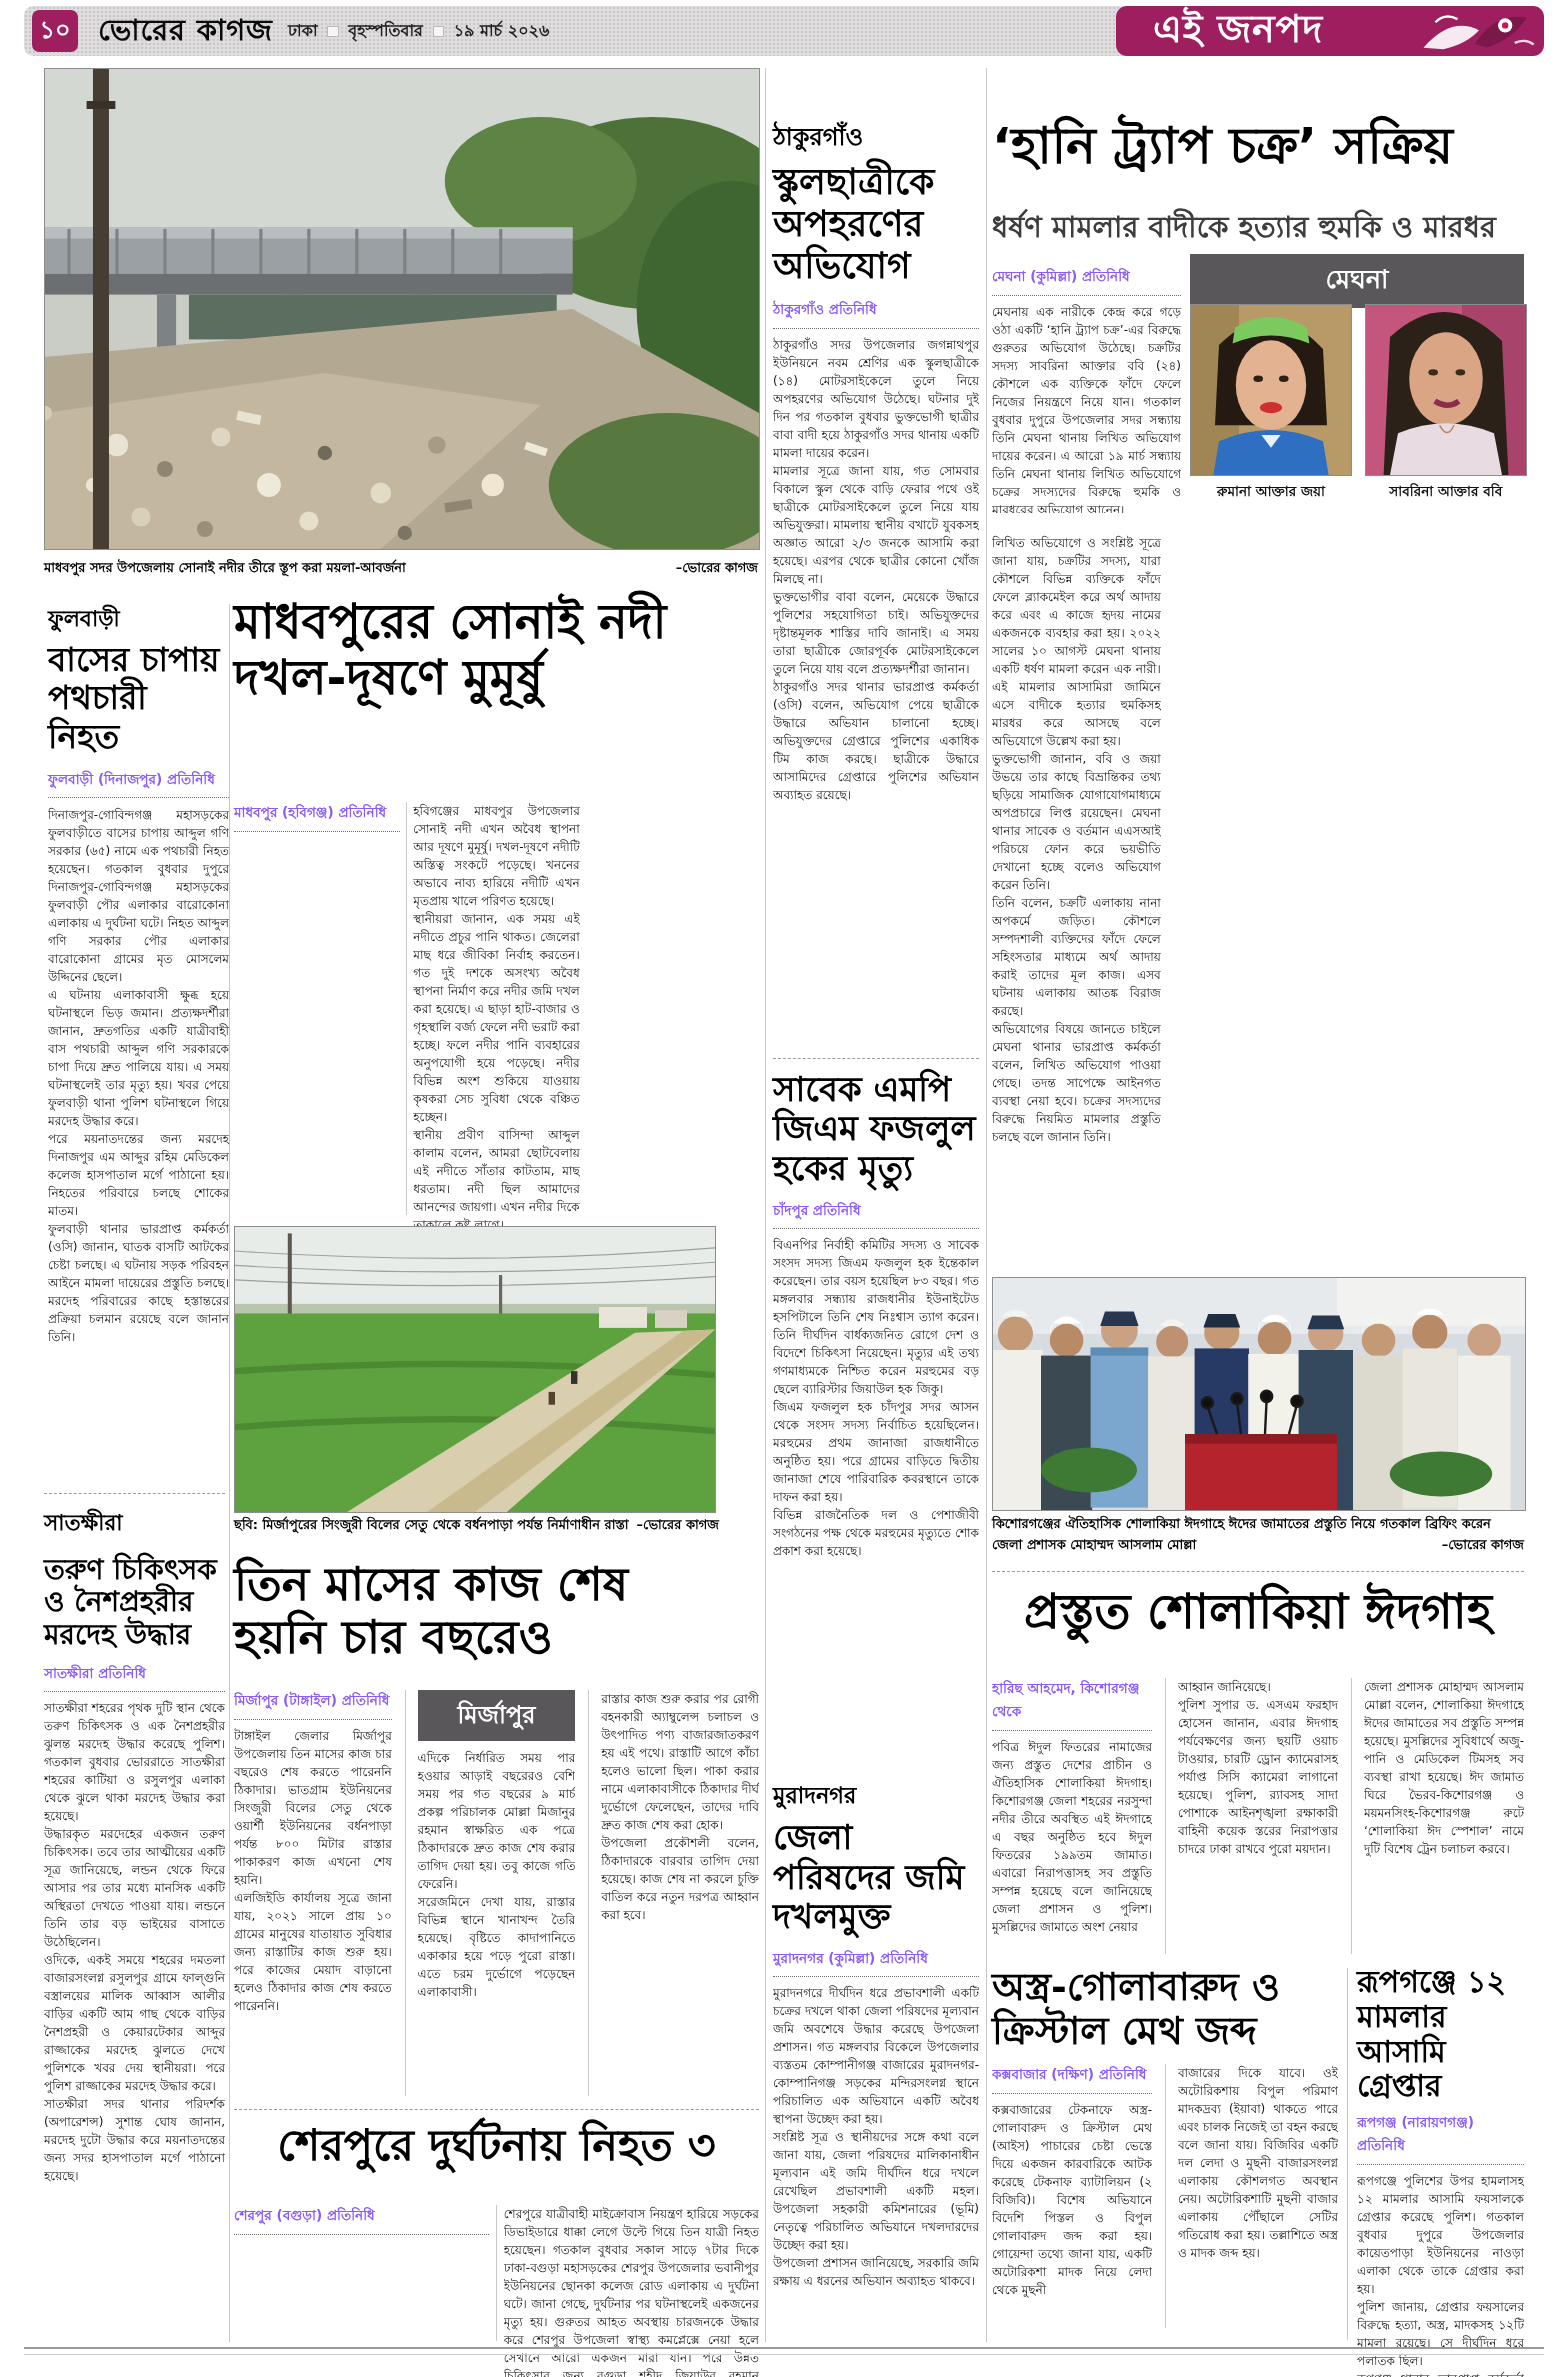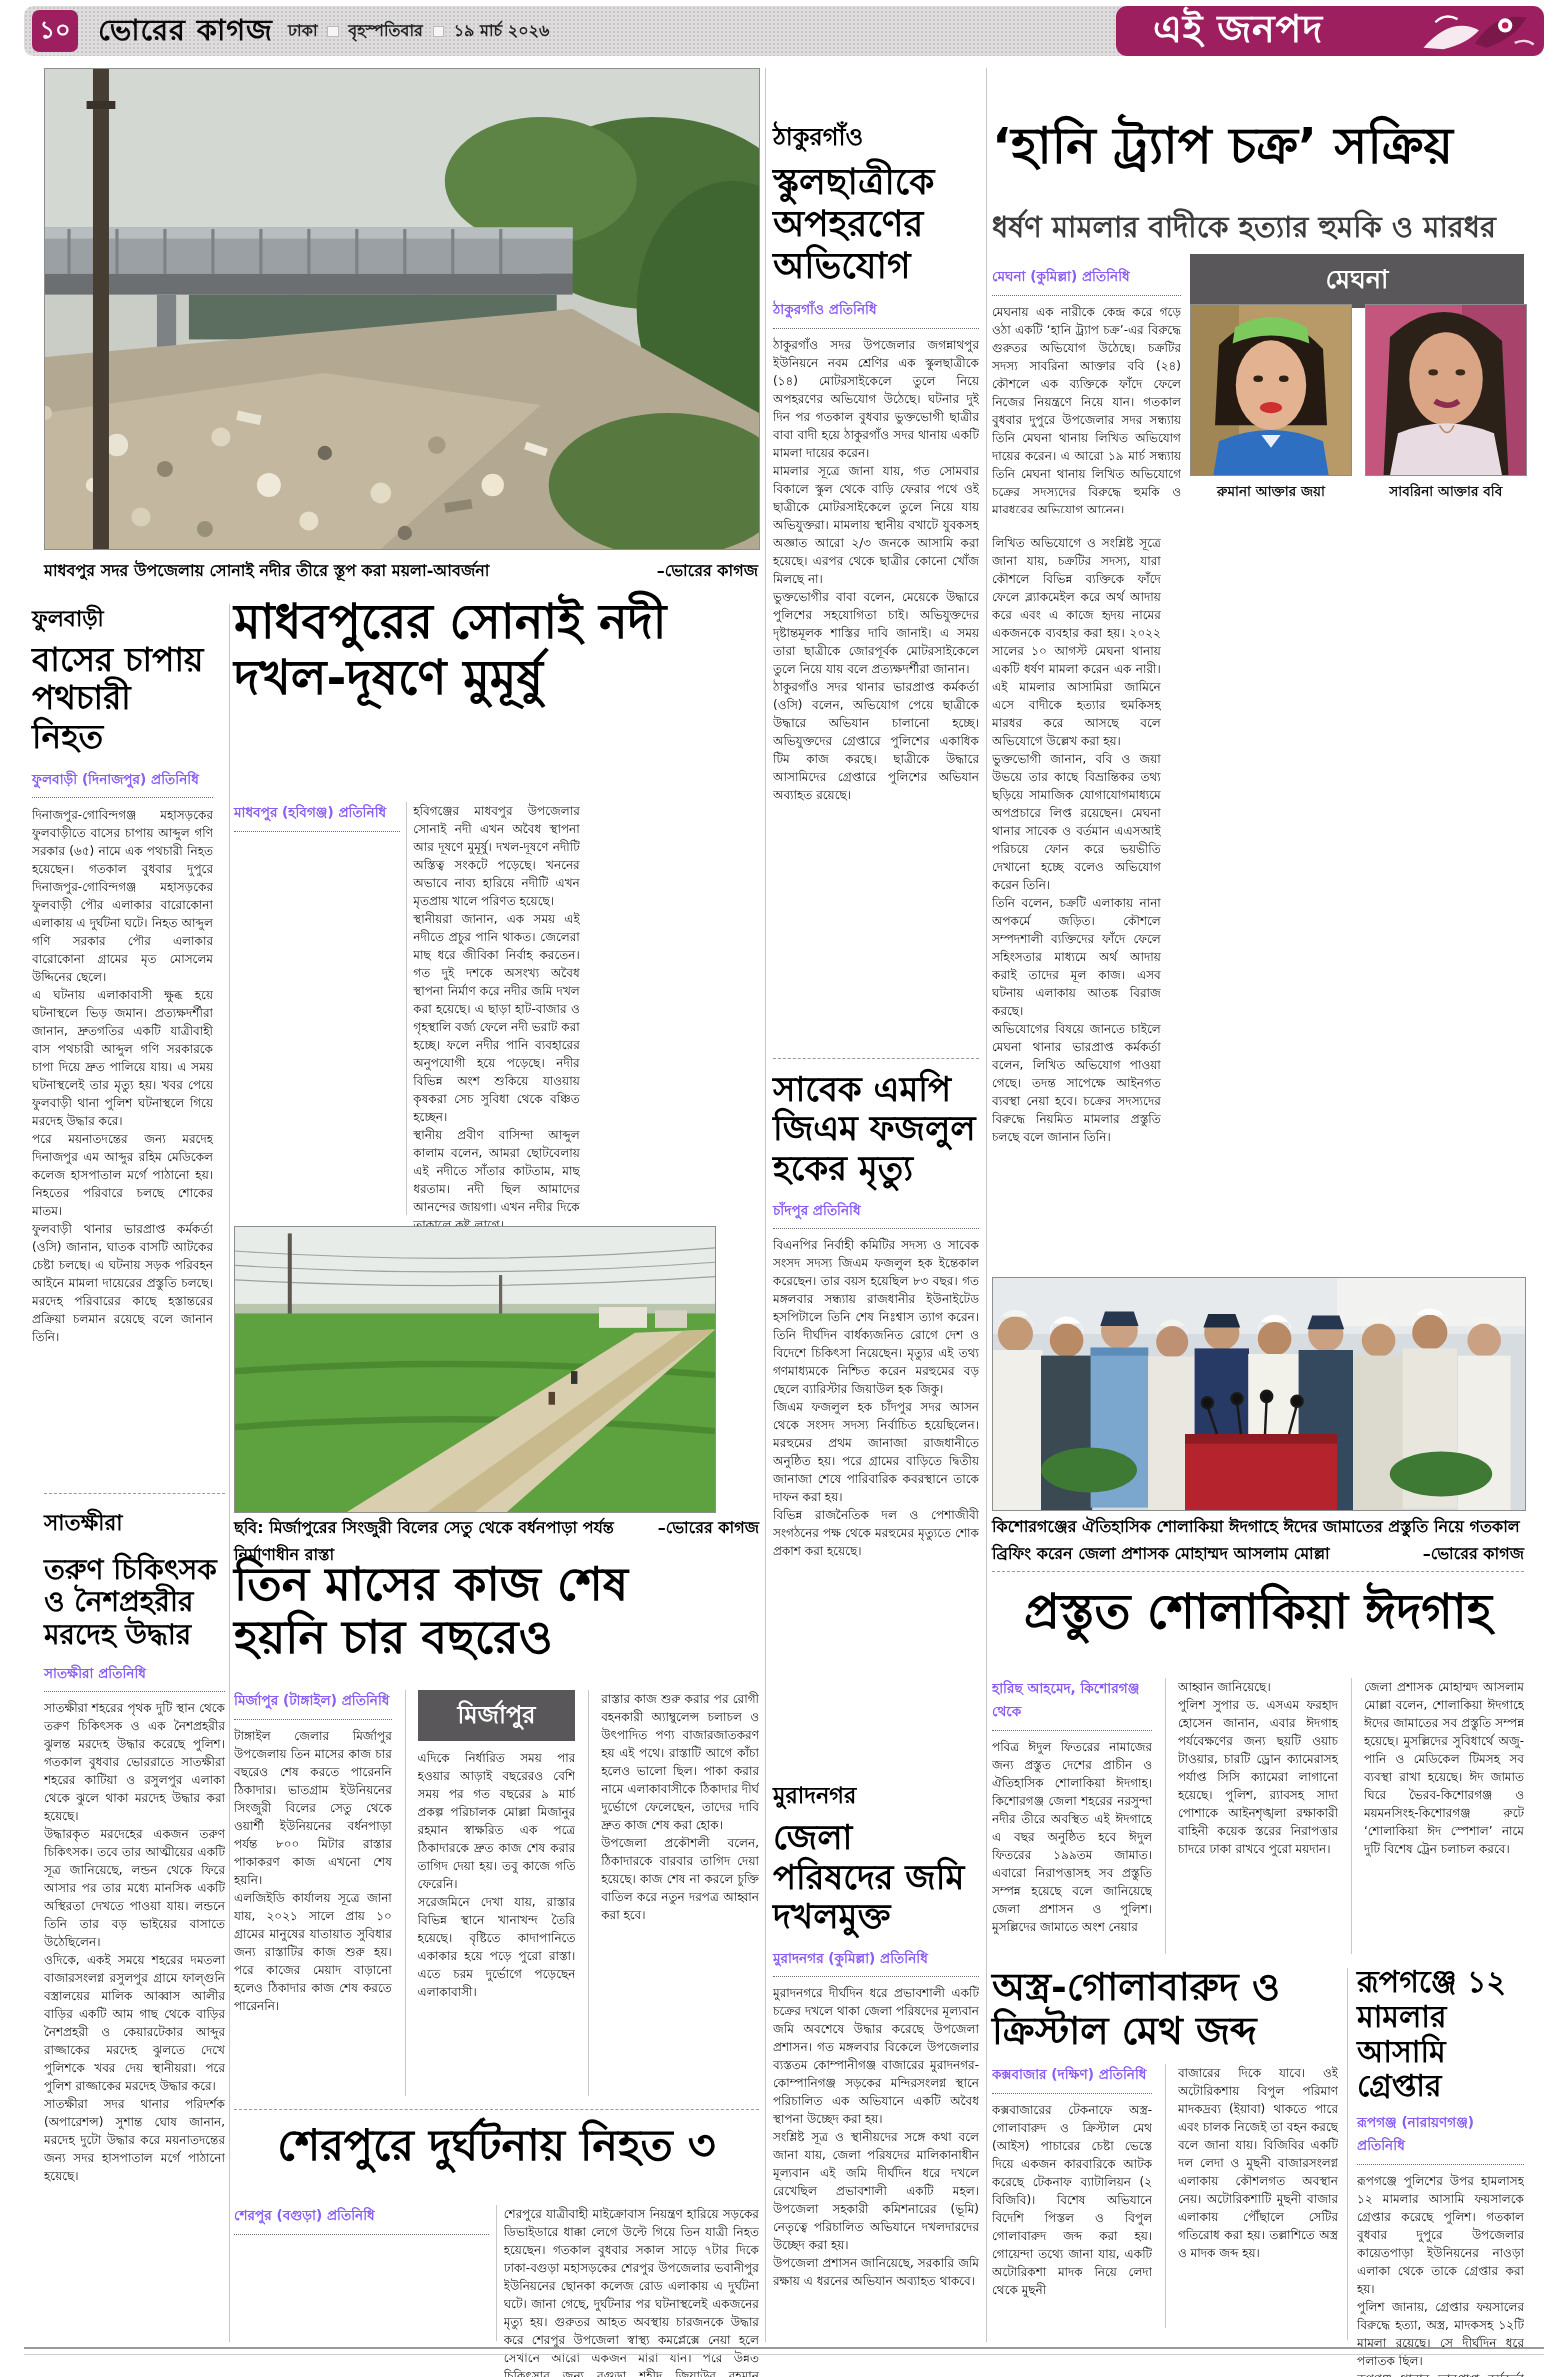--- a/index.html
+++ b/index.html
@@ -27,21 +27,21 @@
   .byline{font-weight:800;font-size:13.6px;color:#8b5cf6;border-bottom:1.6px dotted #6d6d6d;padding-bottom:5.6px;margin-bottom:7.2px;}
   .body-text{font-size:12px;line-height:1.5;text-align:justify;color:#141414;white-space:pre-line;overflow:hidden;}
   .cols-3{column-count:3;column-gap:12.8px;column-rule:0.8px solid #c9c9c9;}
   .cols-2{column-count:2;column-gap:14.4px;column-rule:0.8px solid #c9c9c9;}
   .colrow{display:flex;gap:12.8px;}
   .colrow>.col{flex:1;min-width:0;overflow:hidden;}
   .colrow>.col+.col{border-left:0.8px solid #c9c9c9;padding-left:12px;}
   .label-box{background:#59575a;color:#fff;text-align:center;font-size:24px;font-weight:800;padding:5.6px 0;margin-bottom:8px;}
   
   .photo{border:0.8px solid #8d8d8d;display:block;}
-  .caprow{display:flex;justify-content:space-between;align-items:flex-start;font-size:16px;font-weight:700;color:#000;}
+  .caprow{display:flex;justify-content:space-between;align-items:flex-start;font-size:13px;font-weight:700;color:#000;}
   .capcredit{white-space:nowrap;font-weight:700;}
   .portraits{display:flex;gap:12.8px;}
   .portrait-fig{flex:1;}
   .portrait-name{text-align:center;font-weight:800;font-size:13.6px;margin-top:4.8px;}
 </style>
 </head>
 <body>
 
 <div id="page">
 
@@ -121,21 +121,21 @@
     </g>
     <ellipse cx="780" cy="520" rx="150" ry="90" fill="#57793f"></ellipse>
     <rect x="60" y="0" width="20" height="600" fill="#463d33"></rect>
     <rect x="52" y="40" width="36" height="10" fill="#3a322a"></rect>
   </svg>
   <div class="abs caprow" style="left:44px;top:558px;width:714px;">
     <span>মাধবপুর সদর উপজেলায় সোনাই নদীর তীরে স্তূপ করা ময়লা-আবর্জনা</span>
     <span class="capcredit">–ভোরের কাগজ</span>
   </div>
 
-  <div class="abs" style="left:32px;top:602px;width:181px;">
+  <div class="abs" style="left:48px;top:602px;width:181px;">
     <div class="kicker" style="font-size:21.6px;">ফুলবাড়ী</div>
     <div class="headline" style="font-size:33px;margin-top:3.2px;">বাসের চাপায় পথচারী নিহত</div>
     <div class="byline" style="margin-top:12.8px;">ফুলবাড়ী (দিনাজপুর) প্রতিনিধি</div>
     <div class="body-text" style="height:664px;">দিনাজপুর-গোবিন্দগঞ্জ মহাসড়কের ফুলবাড়ীতে বাসের চাপায় আব্দুল গণি সরকার (৬৫) নামে এক পথচারী নিহত হয়েছেন। গতকাল বুধবার দুপুরে দিনাজপুর-গোবিন্দগঞ্জ মহাসড়কের ফুলবাড়ী পৌর এলাকার বারোকোনা এলাকায় এ দুর্ঘটনা ঘটে। নিহত আব্দুল গণি সরকার পৌর এলাকার বারোকোনা গ্রামের মৃত মোসলেম উদ্দিনের ছেলে।
 এ ঘটনায় এলাকাবাসী ক্ষুব্ধ হয়ে ঘটনাস্থলে ভিড় জমান। প্রত্যক্ষদর্শীরা জানান, দ্রুতগতির একটি যাত্রীবাহী বাস পথচারী আব্দুল গণি সরকারকে চাপা দিয়ে দ্রুত পালিয়ে যায়। এ সময় ঘটনাস্থলেই তার মৃত্যু হয়। খবর পেয়ে ফুলবাড়ী থানা পুলিশ ঘটনাস্থলে গিয়ে মরদেহ উদ্ধার করে।
 পরে ময়নাতদন্তের জন্য মরদেহ দিনাজপুর এম আব্দুর রহিম মেডিকেল কলেজ হাসপাতাল মর্গে পাঠানো হয়। নিহতের পরিবারে চলছে শোকের মাতম।
 ফুলবাড়ী থানার ভারপ্রাপ্ত কর্মকর্তা (ওসি) জানান, ঘাতক বাসটি আটকের চেষ্টা চলছে। এ ঘটনায় সড়ক পরিবহন আইনে মামলা দায়েরের প্রস্তুতি চলছে। মরদেহ পরিবারের কাছে হস্তান্তরের প্রক্রিয়া চলমান রয়েছে বলে জানান তিনি।</div>
   </div>
   <div class="abs dashsep" style="left:44px;top:1493px;width:181px;"></div>
 

